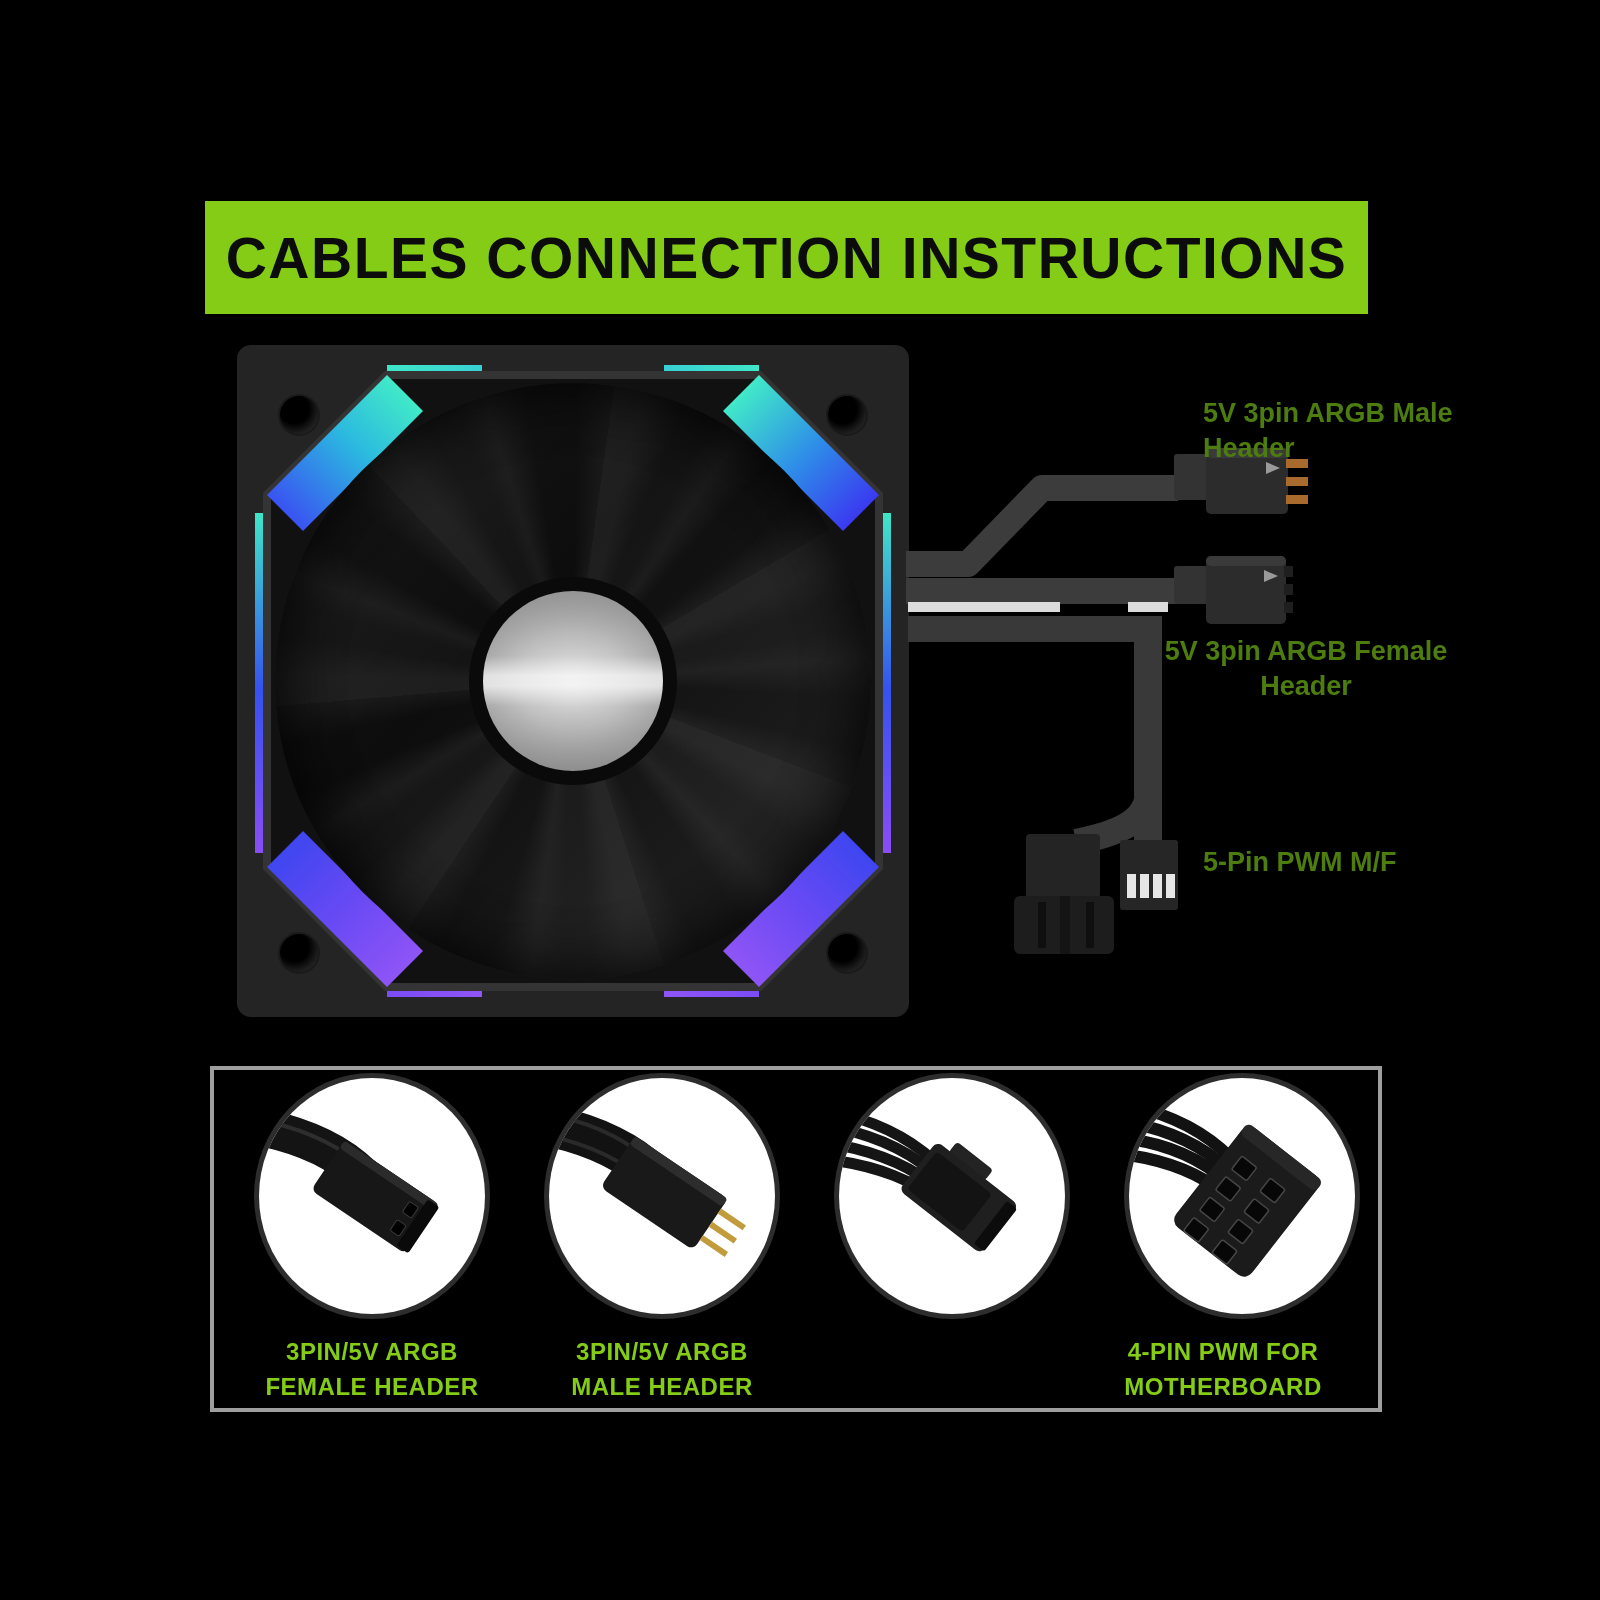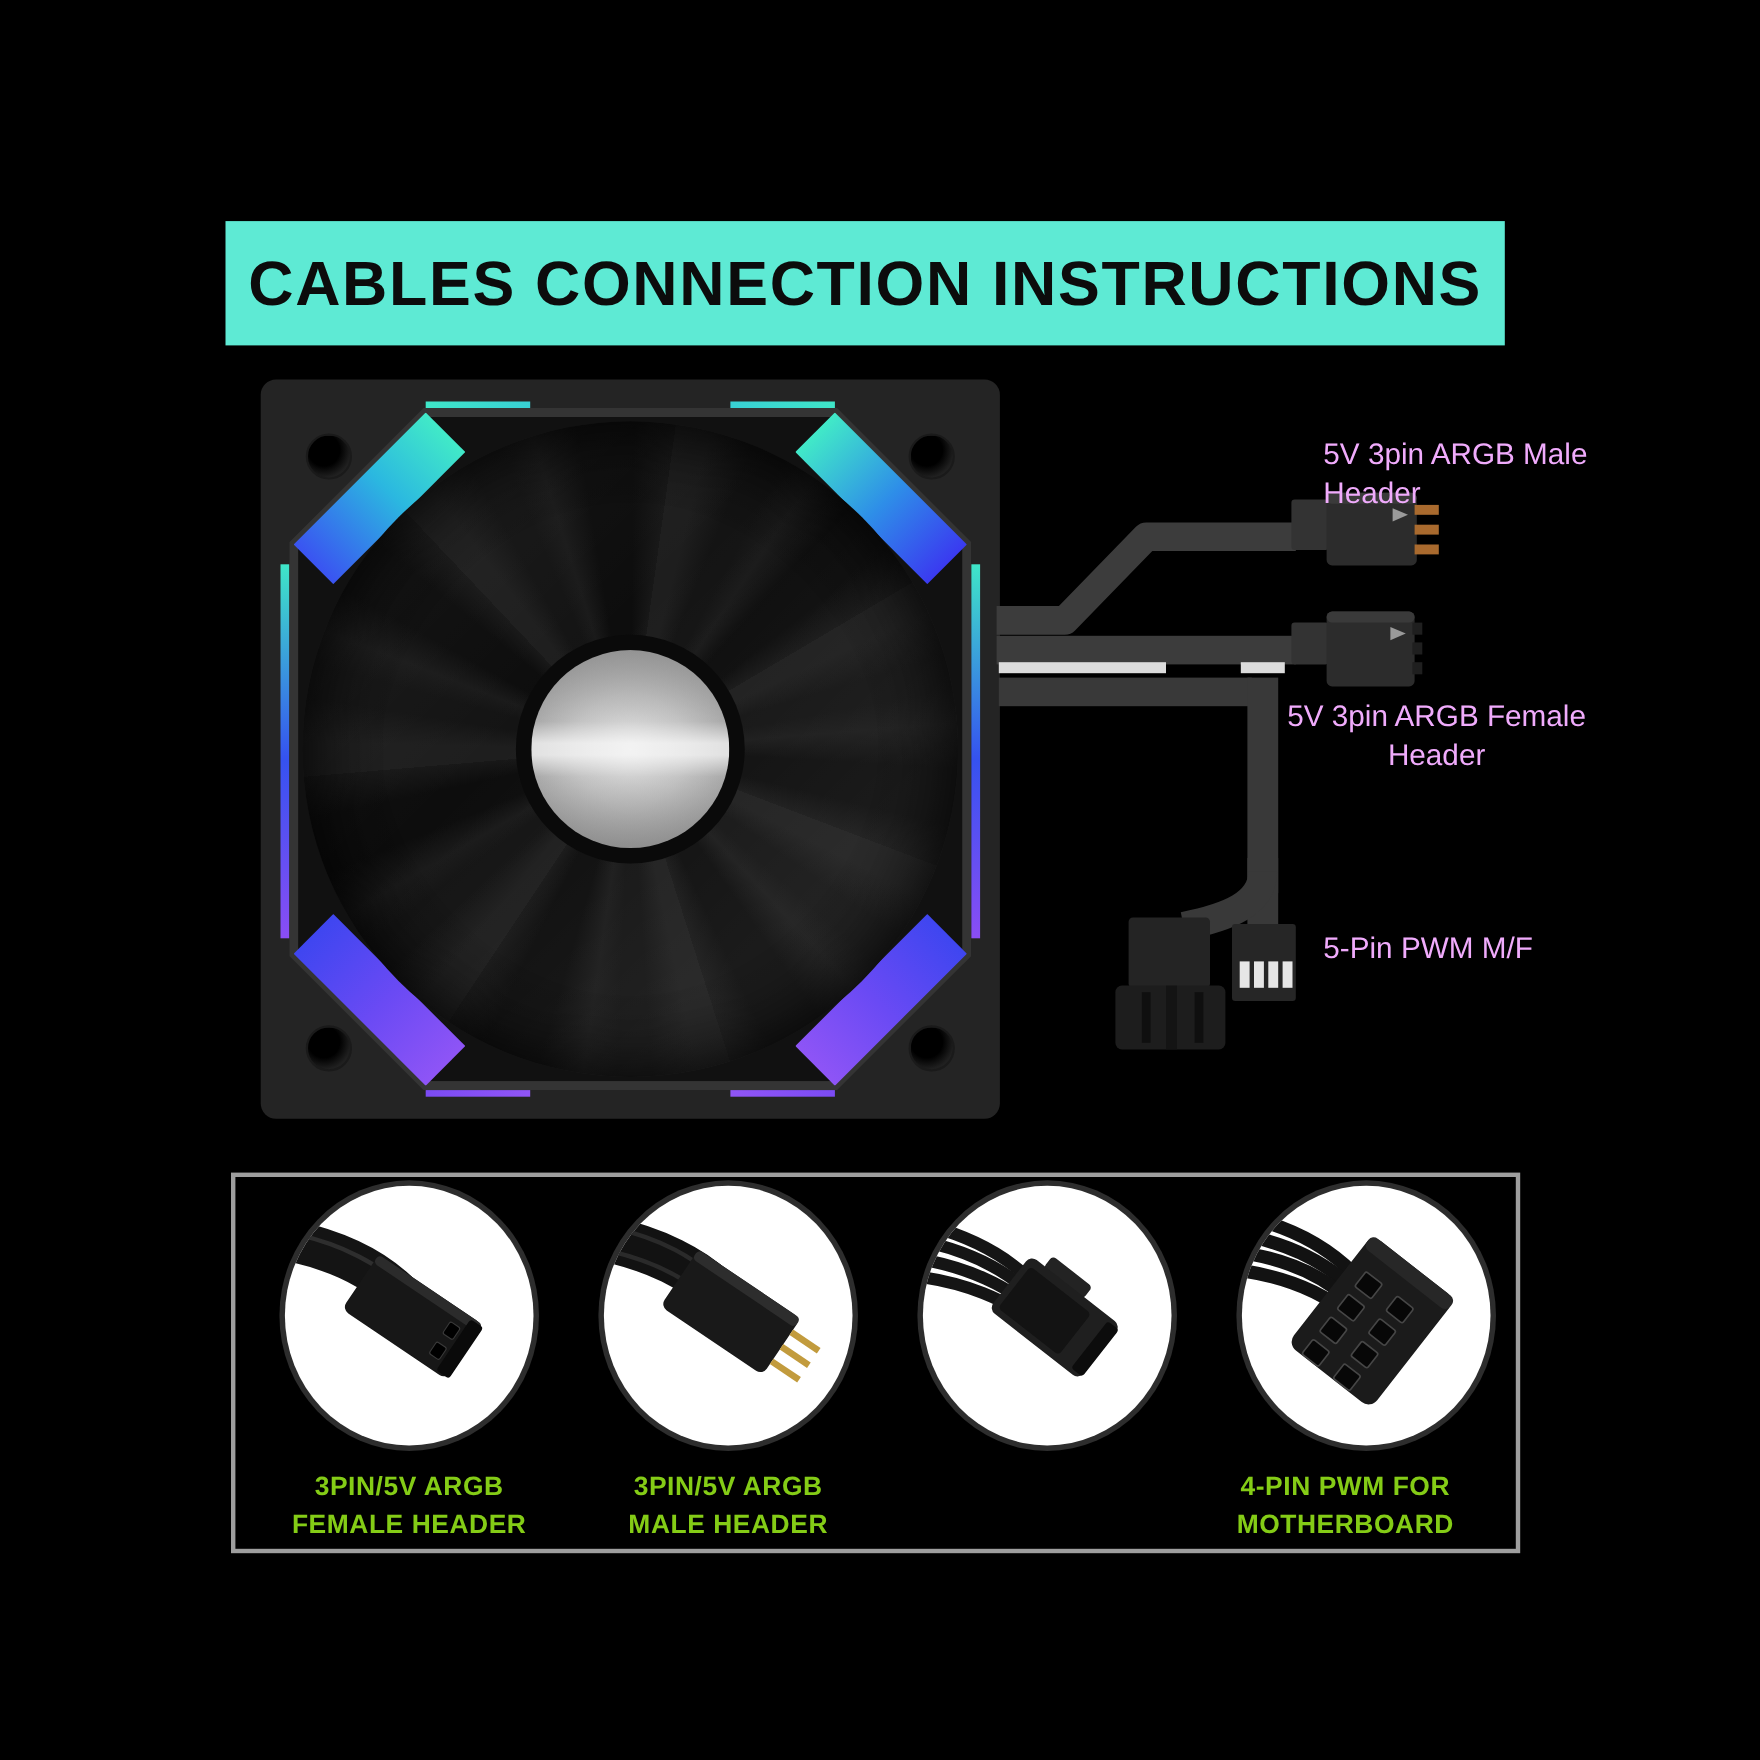--- a/index.html
+++ b/index.html
@@ -3,21 +3,21 @@
 <meta charset="utf-8">
 <style>
   html,body{margin:0;padding:0;background:#000;}
   #canvas{
     position:relative;width:1600px;height:1600px;background:#000;overflow:hidden;
     font-family:"Liberation Sans", sans-serif;
   }
   
   .banner{
     position:absolute;left:205px;top:201px;width:1163px;height:113px;
-    background:#5eead4;display:flex;align-items:center;justify-content:center;
+    background:#84cc16;display:flex;align-items:center;justify-content:center;
   }
   .banner h1{
     margin:0;font-size:57px;font-weight:700;color:#0c0c0c;letter-spacing:1.5px;white-space:nowrap;
   }
   
   .fan{position:absolute;left:237px;top:345px;width:672px;height:672px;background:#242424;border-radius:14px;}
   .fan .edge-strip{position:absolute;}
   .edge-v{width:8px;height:340px;top:168px;background:linear-gradient(#3fe6c8,#3552f0 52%,#8a4df5);}
   .edge-h{width:95px;height:6px;}
   .octagon-bevel{
@@ -53,21 +53,21 @@
       linear-gradient(to bottom,rgba(130,130,130,.55) 0%,rgba(200,200,200,0) 36%,
         rgba(255,255,255,.65) 47%,rgba(255,255,255,.65) 53%,rgba(200,200,200,0) 64%,rgba(120,120,120,.55) 100%),
       radial-gradient(circle,#dcdcdc 0%,#c4c4c4 40%,#a3a3a3 78%,#8f8f8f 100%);
   }
   .screw{
     position:absolute;width:42px;height:42px;border-radius:50%;
     background:radial-gradient(circle at 38% 35%,#000 42%,#1f1f1f 72%,#2e2e2e 100%);
     border:2px solid #1a1a1a;box-sizing:border-box;
   }
   
-  .cable-label{position:absolute;color:#f0abfc;font-size:27px;font-weight:400;line-height:35px;width:330px;}
+  .cable-label{position:absolute;color:#4d7c0f;font-size:27px;font-weight:700;line-height:35px;width:330px;}
   
   .legend-panel{
     position:absolute;left:210px;top:1066px;width:1172px;height:346px;
     border:4px solid #9e9e9e;background:#000;box-sizing:border-box;
   }
   .legend-circle{
     position:absolute;width:226px;height:236px;border-radius:50%;background:#fff;
     top:1078px;overflow:hidden;box-shadow:0 0 0 5px rgba(160,160,160,.28);
   }
   .legend-label{

